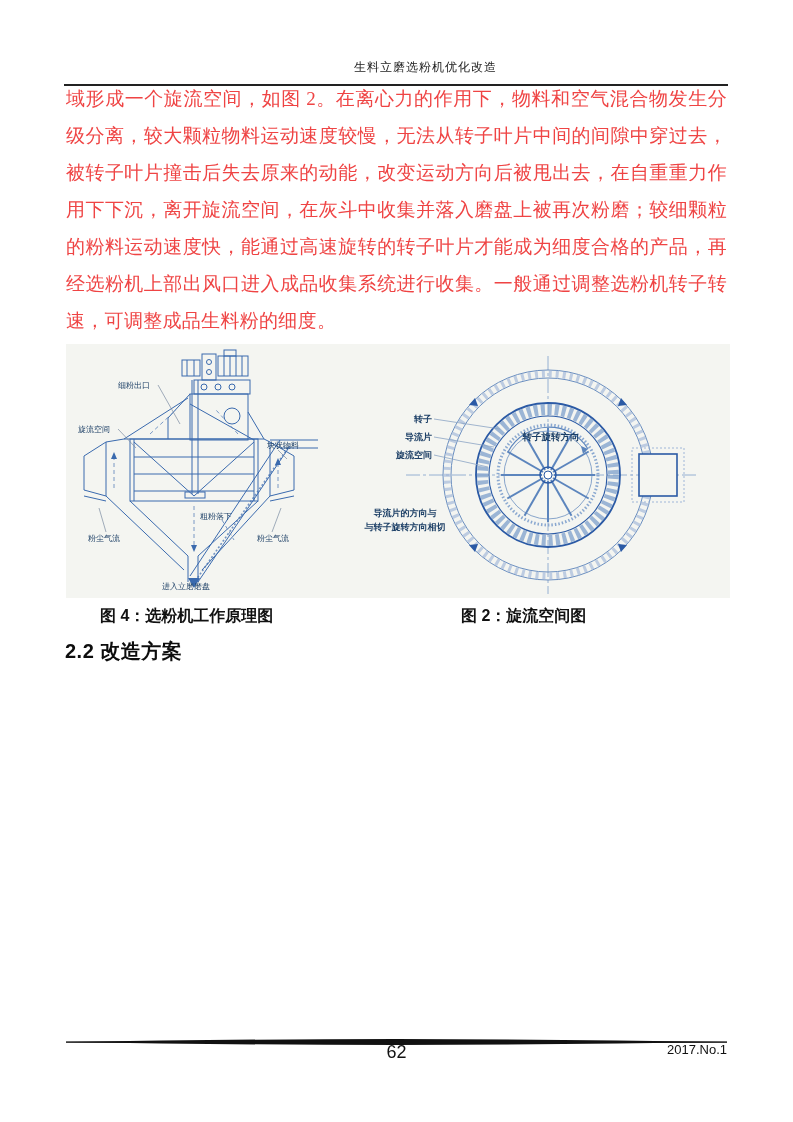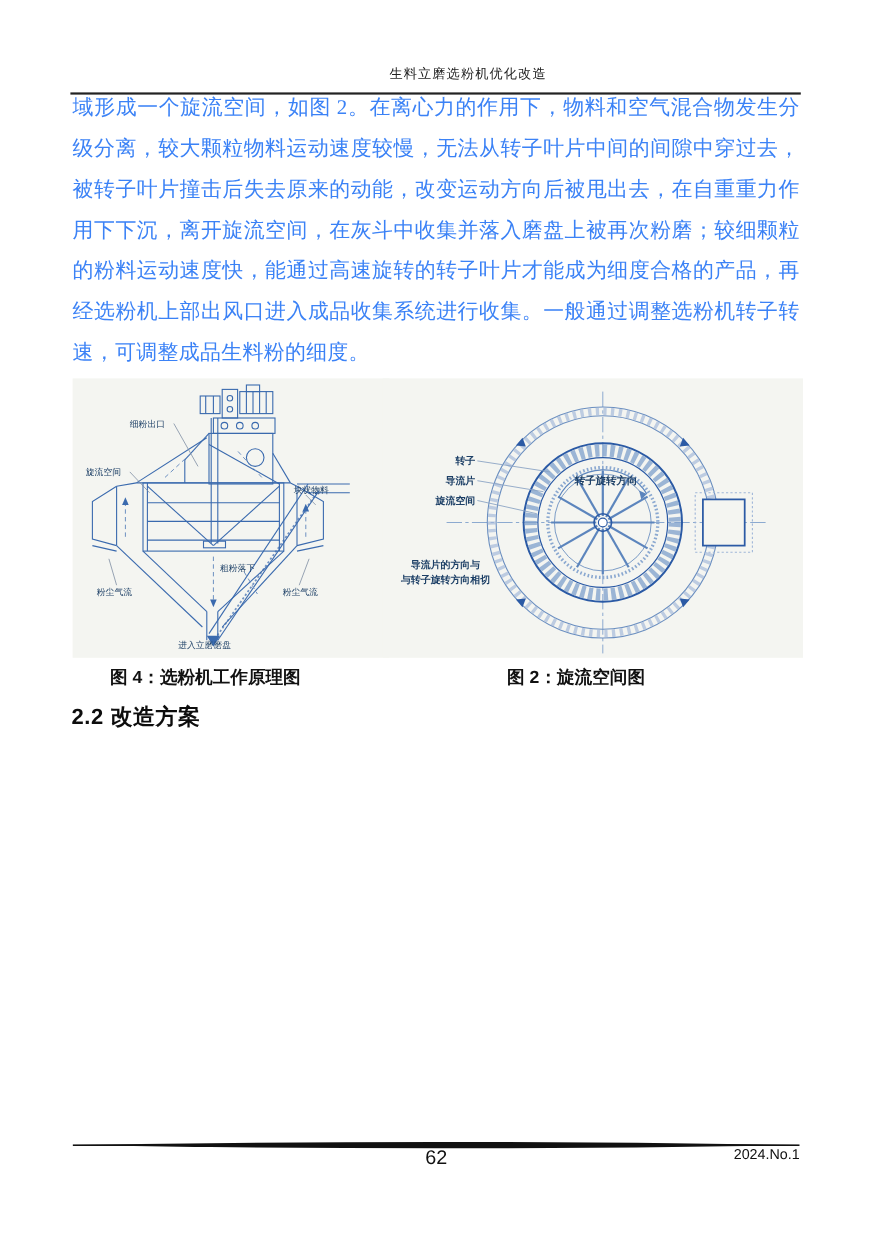--- a/index.html
+++ b/index.html
@@ -15,21 +15,21 @@
   .header-title{
     position:absolute;left:0;top:59px;width:100%;
     text-align:center;font-size:12px;letter-spacing:1px;color:#222;padding-left:29px;
   }
   .header-rule{
     position:absolute;left:64px;top:84px;width:664px;height:2px;background:#222;
   }
   .body-par{
     position:absolute;left:66px;width:661px;
     font-size:19px;line-height:37px;letter-spacing:0.3px;
-    text-align:justify;color:#3b82f6;
+    text-align:justify;color:#ef4444;
   }
   .par1{top:80px;}
   .par2{top:670px;text-indent:2em;}
   .figure{
     position:absolute;top:344px;height:254px;
     background:#f4f5f1;
   }
   .fig1{left:66px;width:288px;}
   .fig2{left:348px;width:382px;}
   .fig-caption{
@@ -249,15 +249,15 @@
   <div class="section-heading">2.2 改造方案</div>
 
 
   <div class="footer-rule">
     <svg width="661" height="10" viewBox="0 0 661 10">
       <rect x="0" y="3.4" width="661" height="1.4" fill="#111"></rect>
       <path d="M0,4 Q330,-1.8 661,4 Q330,9.8 0,4 Z" fill="#111"></path>
     </svg>
   </div>
   <div class="footer-page">62</div>
-  <div class="footer-issue">2024.No.1</div>
+  <div class="footer-issue">2017.No.1</div>
 
 </div>
 
 </body></html>

